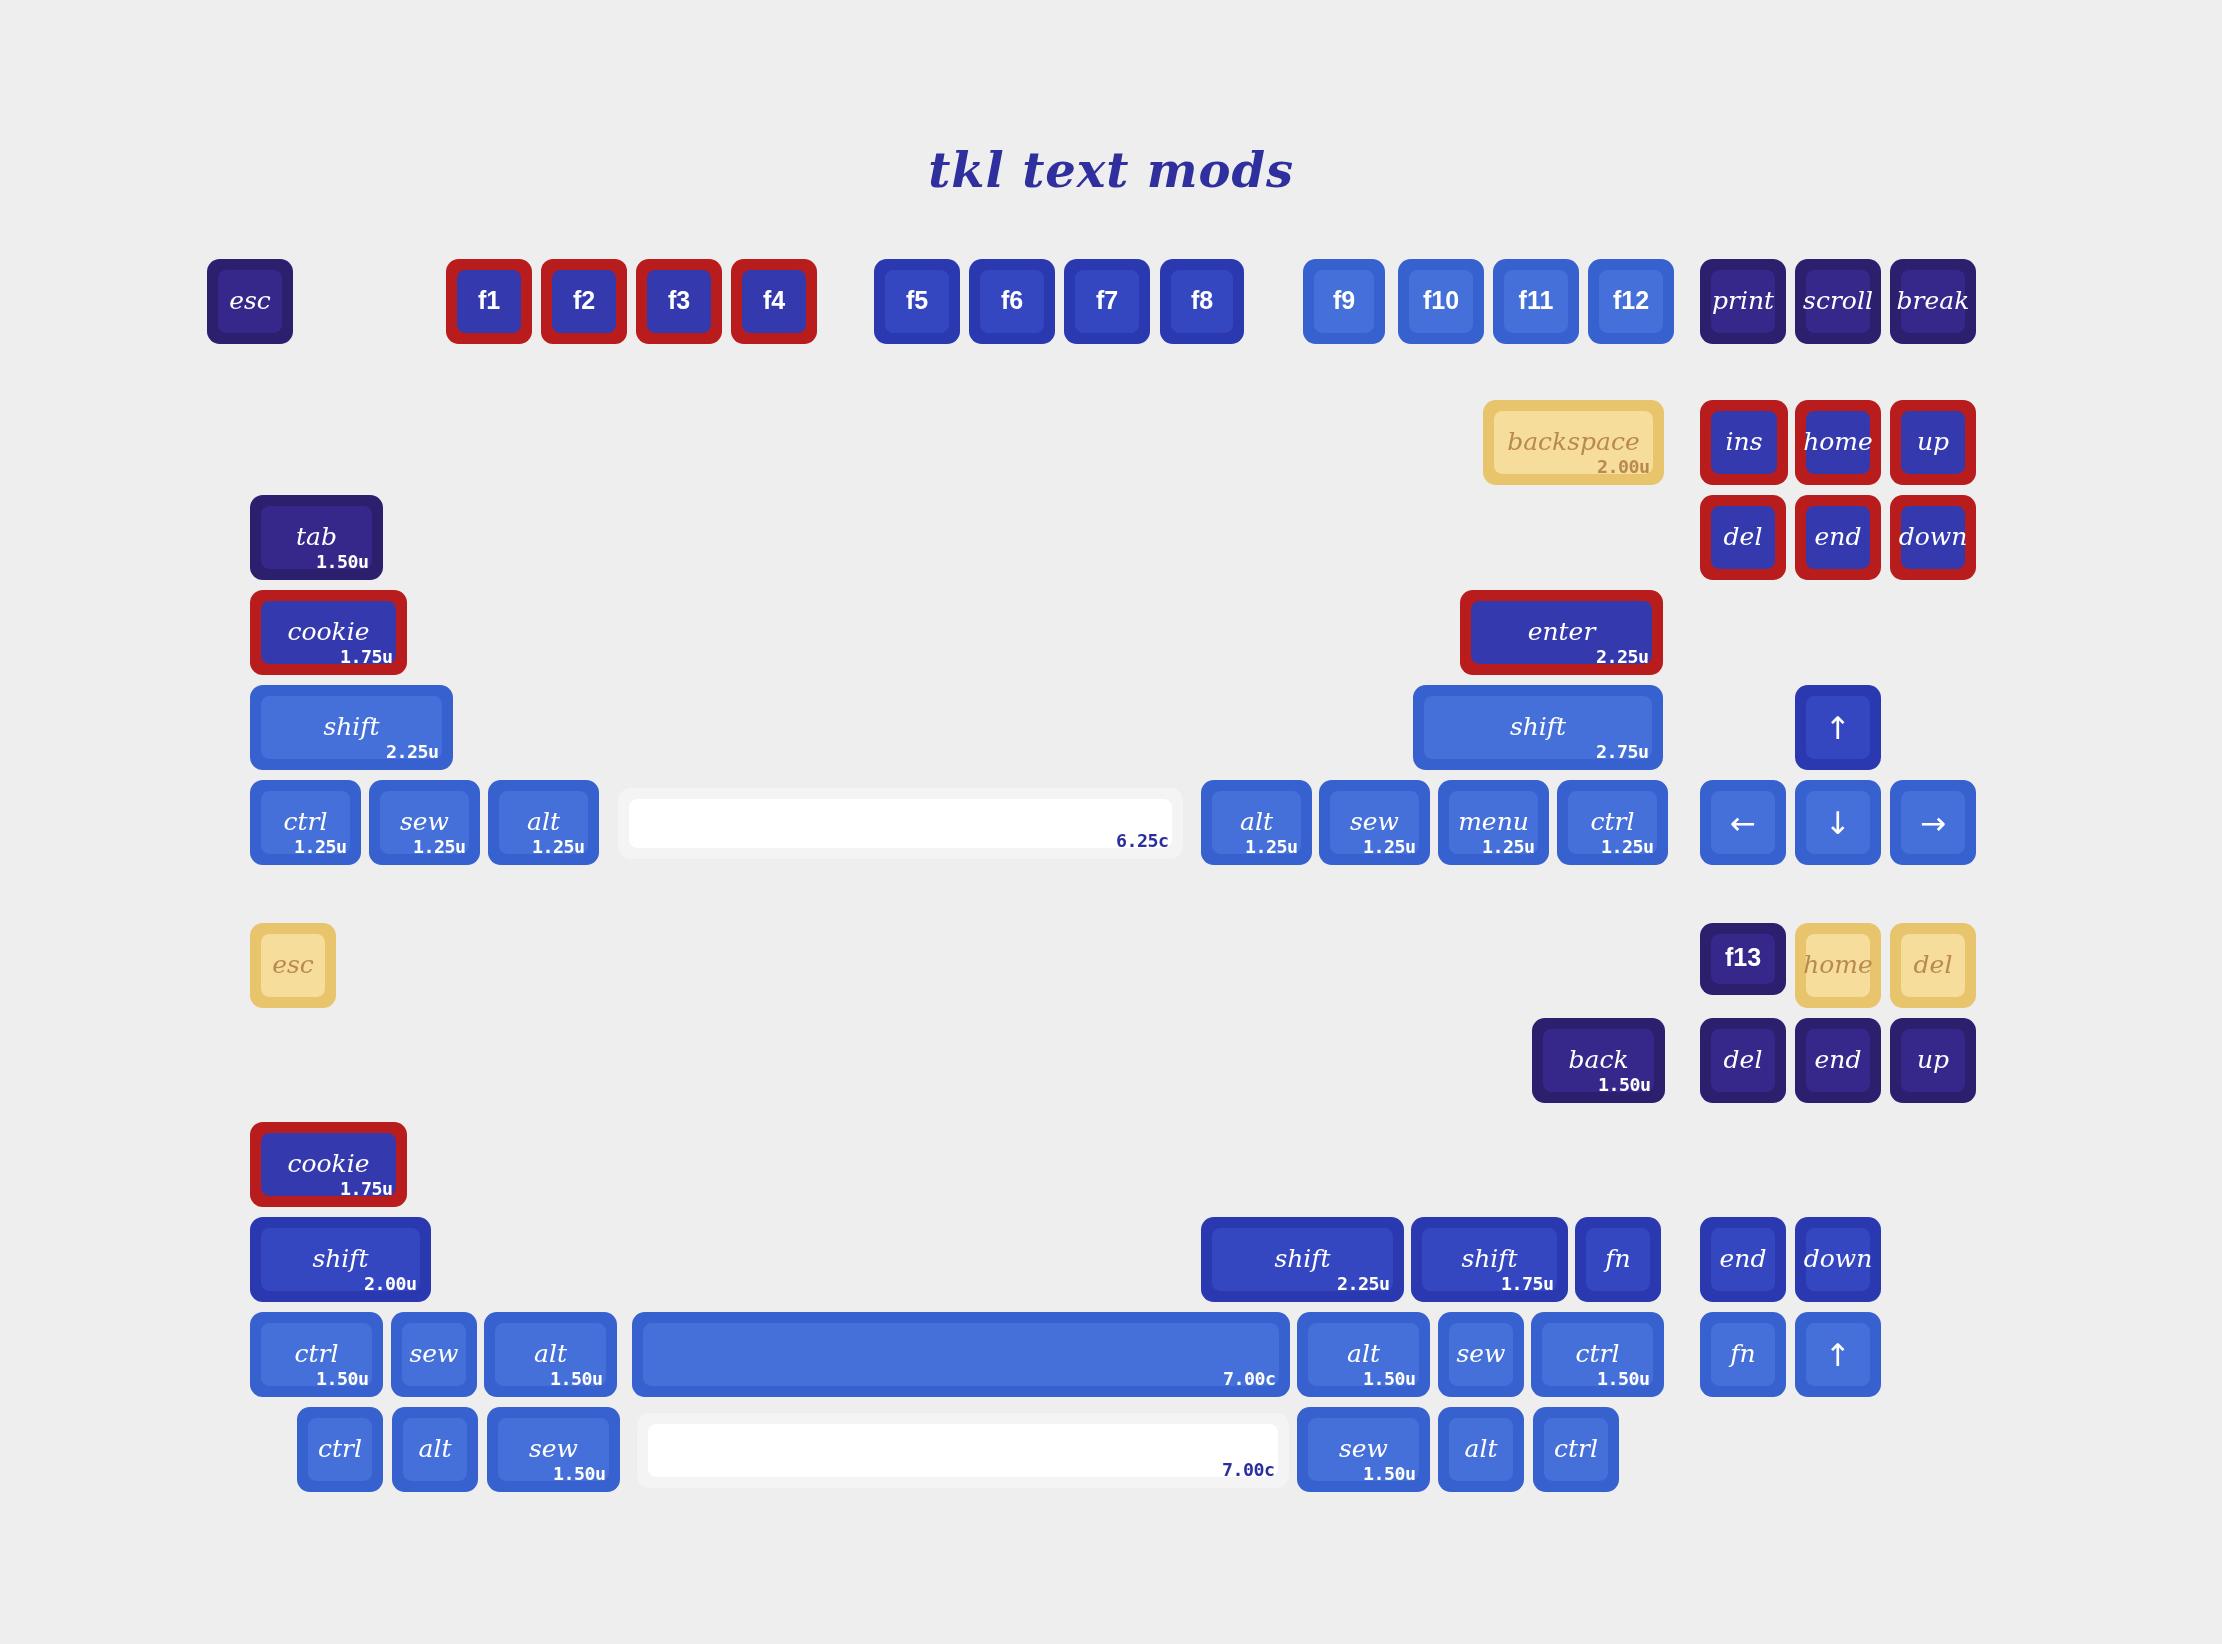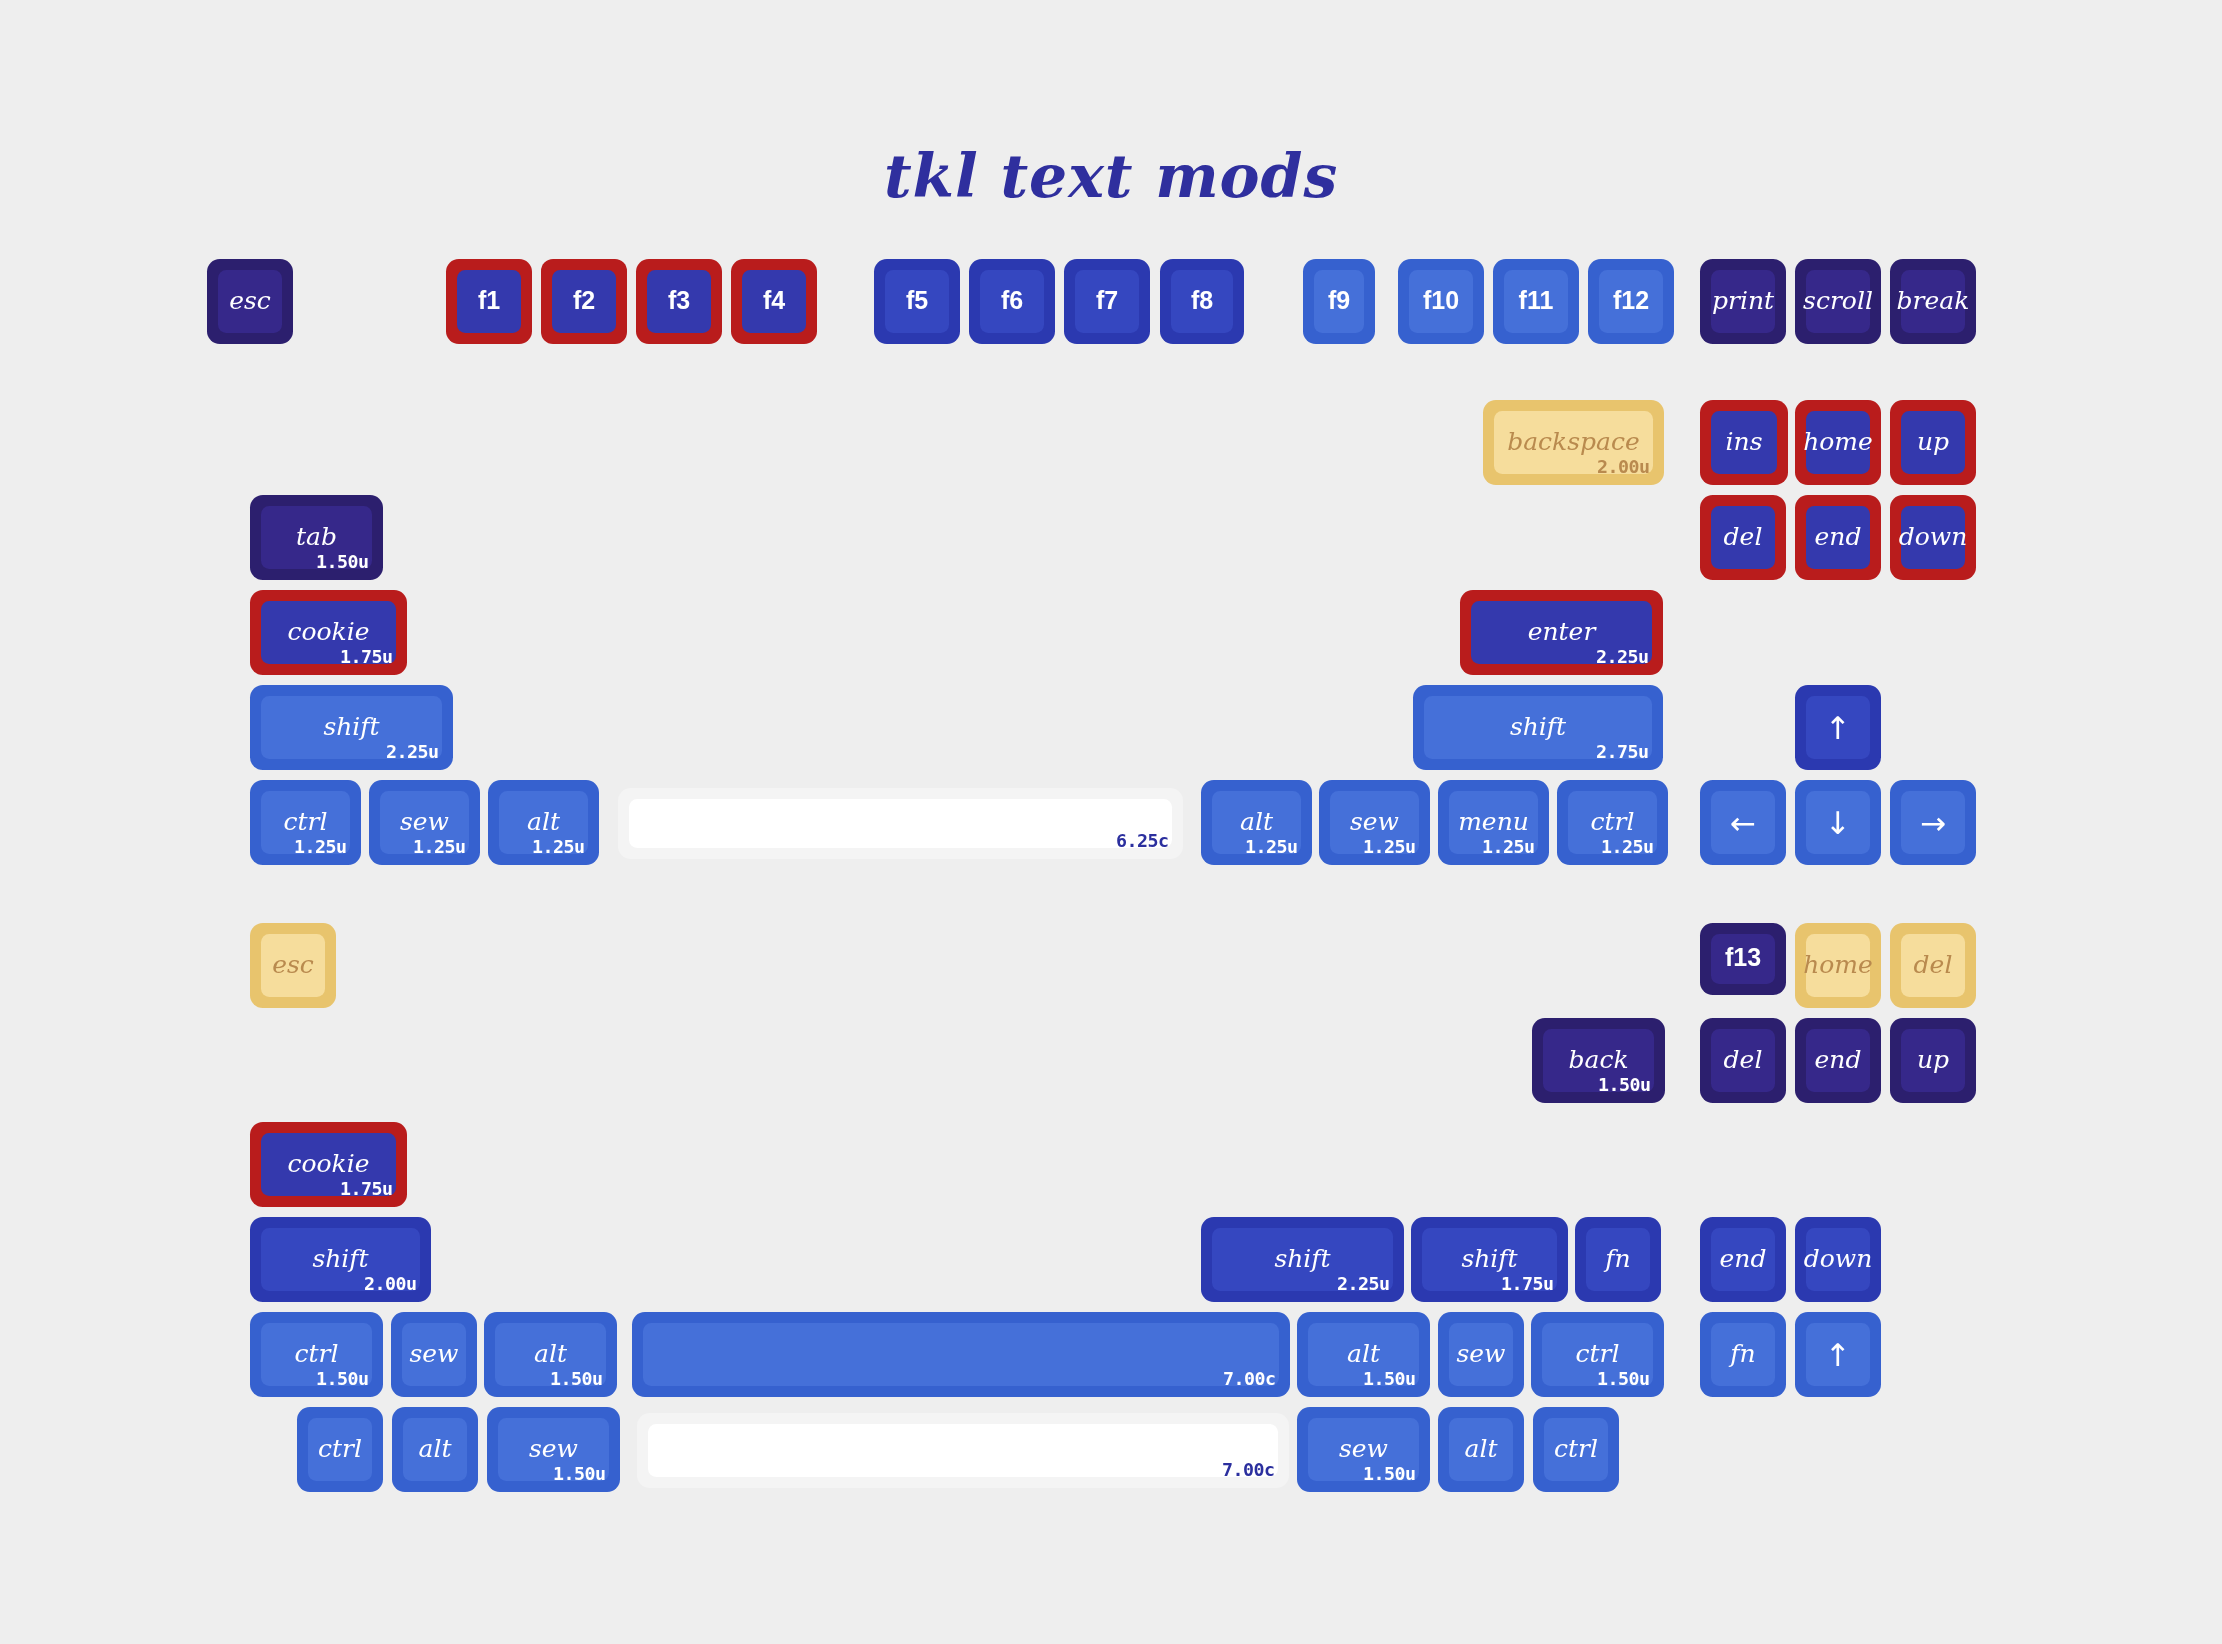--- a/index.html
+++ b/index.html
@@ -12,21 +12,21 @@
   }
   #stage{position:absolute;left:0;top:0;width:2222px;height:1645px;}
 
   .title{
     position:absolute;
     left:0;right:0;top:146px;
     text-align:center;
     font-family:"DejaVu Serif",serif;
     font-style:italic;
     font-weight:700;
-    font-size:60px;
+    font-size:48px;
     color:#2f2f9e;
     letter-spacing:0.9px;
     line-height:1;
   }
 
   
   .key{
     position:absolute;
     border-radius:12.8px;
     box-sizing:border-box;
@@ -140,21 +140,21 @@
         <div class="legend bold">f6</div>
       </div>
       <div class="key c-blue2" style="left: 1064px; top: 259px; width: 86px; height: 85px;">
         <div class="face"></div>
         <div class="legend bold">f7</div>
       </div>
       <div class="key c-blue2" style="left: 1160px; top: 259px; width: 84px; height: 85px;">
         <div class="face"></div>
         <div class="legend bold">f8</div>
       </div>
-      <div class="key c-bright" style="left: 1303px; top: 259px; width: 72px; height: 85px;">
+      <div class="key c-bright" style="left: 1303px; top: 259px; width: 82px; height: 85px;">
         <div class="face"></div>
         <div class="legend bold">f9</div>
       </div>
       <div class="key c-bright" style="left: 1398px; top: 259px; width: 86px; height: 85px;">
         <div class="face"></div>
         <div class="legend bold">f10</div>
       </div>
       <div class="key c-bright" style="left: 1493px; top: 259px; width: 86px; height: 85px;">
         <div class="face"></div>
         <div class="legend bold">f11</div>

